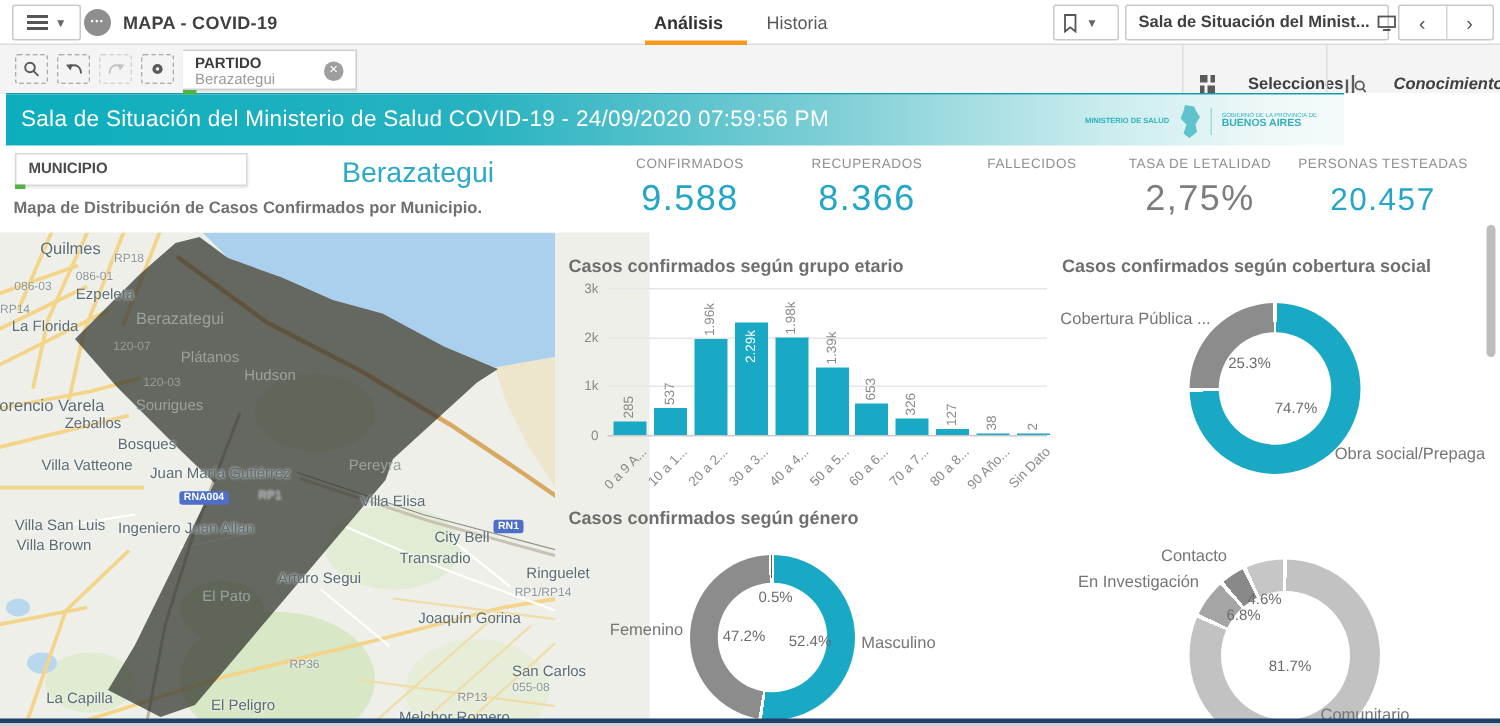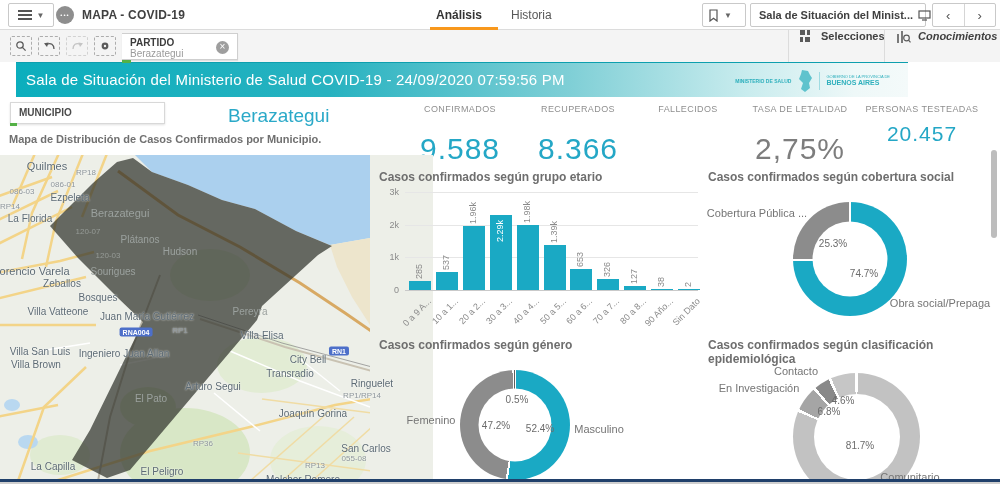--- a/index.html
+++ b/index.html
@@ -32,43 +32,43 @@
   .tool-ic { position:absolute; top:6px; width:22px; height:20px; border:1px dashed #adadad; border-radius:2px;
     display:flex; align-items:center; justify-content:center; background:transparent; }
   .chip { position:absolute; left:122px; top:3px; width:116px; height:27px; background:#fff;
     border:1px solid #cfcfcf; border-left:none; box-shadow:0 1px 1px rgba(0,0,0,.08); }
   .chip-field { position:absolute; left:8px; top:3px; font-size:10px; font-weight:bold; color:#3c3c3c; }
   .chip-value { position:absolute; left:8px; top:14px; font-size:10px; color:#9a9a9a; }
   .chip-close { position:absolute; right:8px; top:7px; width:13px; height:13px; border-radius:50%;
     background:#9e9e9e; color:#fff; font-size:10px; line-height:12px; text-align:center; }
   .chip-green { position:absolute; left:122px; top:30px; width:9px; height:3px; background:#54b146; }
   .rt-divider { position:absolute; top:0; width:1px; height:32px; background:#dcdcdc; }
-  .rt-btn { position:absolute; top:0; height:32px; display:flex; align-items:flex-start; gap:7px;
+  .rt-btn { position:absolute; top:0; height:32px; display:flex; align-items:flex-end; gap:18px;
     font-size:11px; font-weight:bold; color:#404040; }
 
   
-  .banner { position:absolute; left:16px; top:62px; width:892px; height:35px;
+  .banner { position:absolute; left:4px; top:62px; width:892px; height:35px;
     background:linear-gradient(90deg,#0caebd 0%,#27b2c0 35%,#7fcfd6 62%,#c9ecee 82%,#eef8f8 94%,#f4fafa 100%);
     border-top:1px solid #0d9fae; z-index:4;padding-left:36px; }
   .banner-title { position:absolute; left:10px; top:8px; font-size:15px; color:#fff; letter-spacing:.2px; }
   .logos { position:absolute; right:18px; top:4px; height:27px; display:flex; align-items:center; gap:6px; color:#2fb0bd; }
   .logo-msal { font-size:5px; font-weight:bold; text-align:right; line-height:6px; }
   .logo-sep { width:1px; height:18px; background:#9fdce2; }
   .logo-ba .l1 { font-size:4px; line-height:5px; }
   .logo-ba .l2 { font-size:7px; font-weight:bold; line-height:8px; }
 
   
   .muni-box { position:absolute; left:10px; top:102px; width:155px; height:22px; background:#fff;
     border:1px solid #d8d8d8; box-shadow:0 1px 2px rgba(0,0,0,.12); font-size:10px; font-weight:bold;
     color:#4a4a4a; line-height:20px; padding-left:8px; }
   .muni-green { position:absolute; left:10px; top:123px; width:7px; height:3px; background:#54b146; }
   .sel-name { position:absolute; left:228px; top:105px; font-size:19px; color:#2aa9c8; }
   .kpi { position:absolute; width:150px; text-align:center; top:104px; }
   .kpi .k-label { font-size:9px; color:#8f8f8f; letter-spacing:.4px; }
-  .kpi .k-value { font-size:30px; letter-spacing:1px; margin-top:18px; }
+  .kpi .k-value { font-size:24px; letter-spacing:1px; margin-top:5px; }
   .kpi.small .k-value { font-size:21px; margin-top:8px; }
 
   
   .map-title { position:absolute; left:9px; top:133px; font-size:11px; font-weight:bold; color:#707070; }
   .map { position:absolute; left:0; top:155px; width:433px; height:326px; overflow:hidden; background:#edefe8; }
   .map-label { position:absolute; transform:translate(-50%,-50%); white-space:nowrap; color:#5d6b75;
     text-shadow:0 0 2px #fff; z-index:3; }
   .map-label.dim { color:#9ba19e; text-shadow:none; }
   .map-label.code { color:#8d959b; }
   .map-label.dimcode { color:#969b97; text-shadow:none; }
@@ -346,21 +346,20 @@
 <div class="donut-panel" id="donut-gen" style="left:375px; top:330px; width:325px; height:151px;">
   <div class="panel-title" style="left:4px; top:8px;">Casos confirmados según género</div>
 <div class="donut" style="left: 85px; top: 40px; width: 110px; height: 110px; background: conic-gradient(rgb(255, 255, 255) 0deg, rgb(255, 255, 255) 1.3deg, rgb(26, 169, 196) 1.3deg, rgb(26, 169, 196) 187.34deg, rgb(255, 255, 255) 187.34deg, rgb(255, 255, 255) 188.64deg, rgb(255, 255, 255) 188.64deg, rgb(255, 255, 255) 189.94deg, rgb(140, 140, 140) 189.94deg, rgb(140, 140, 140) 357.26deg, rgb(255, 255, 255) 357.26deg, rgb(255, 255, 255) 358.56deg, rgb(255, 255, 255) 358.56deg, rgb(255, 255, 255) 359.03deg, rgb(94, 94, 94) 359.03deg, rgb(94, 94, 94) 359.53deg, rgb(255, 255, 255) 359.53deg, rgb(255, 255, 255) 360deg);"></div>
     <div class="d-label" style="left: 56px; top: 90px;">Femenino</div>
     <div class="d-label pct" style="left: 121px; top: 95px;">47.2%</div>
     <div class="d-label pct" style="left: 142px; top: 69px;">0.5%</div>
     <div class="d-label pct" style="left: 165px; top: 98px;">52.4%</div>
     <div class="d-label" style="left: 224px; top: 99px;">Masculino</div>
   </div>
 <div class="donut-panel" id="donut-cla" style="left:700px; top:330px; width:295px; height:151px;">
-  <div class="panel-title" style="left:8px; top:8px;">Casos confirmados según clasificación epidemiológica</div>
 <div class="donut" style="left: 93px; top: 43px; width: 127px; height: 127px; background: conic-gradient(rgb(255, 255, 255) 0deg, rgb(255, 255, 255) 1.3deg, rgb(194, 194, 194) 1.3deg, rgb(194, 194, 194) 292.82deg, rgb(255, 255, 255) 292.82deg, rgb(255, 255, 255) 294.12deg, rgb(255, 255, 255) 294.12deg, rgb(255, 255, 255) 295.42deg, rgb(165, 165, 165) 295.42deg, rgb(165, 165, 165) 317.3deg, rgb(255, 255, 255) 317.3deg, rgb(255, 255, 255) 318.6deg, rgb(255, 255, 255) 318.6deg, rgb(255, 255, 255) 319.9deg, rgb(137, 137, 137) 319.9deg, rgb(137, 137, 137) 333.86deg, rgb(255, 255, 255) 333.86deg, rgb(255, 255, 255) 335.16deg, rgb(255, 255, 255) 335.16deg, rgb(255, 255, 255) 336.46deg, rgb(198, 198, 198) 336.46deg, rgb(198, 198, 198) 358.7deg, rgb(255, 255, 255) 358.7deg, rgb(255, 255, 255) 360deg);"></div>
     <div class="d-label" style="left: 96px; top: 41px;">Contacto</div>
     <div class="d-label" style="left: 59px; top: 58px;">En Investigación</div>
     <div class="d-label pct" style="left: 143px; top: 70px;">4.6%</div>
     <div class="d-label pct" style="left: 129px; top: 81px;">6.8%</div>
     <div class="d-label pct" style="left: 160px; top: 115px;">81.7%</div>
     <div class="d-label" style="left: 210px; top: 147px;">Comunitario</div>
   </div>
 
 <div class="scroll-thumb"></div>

